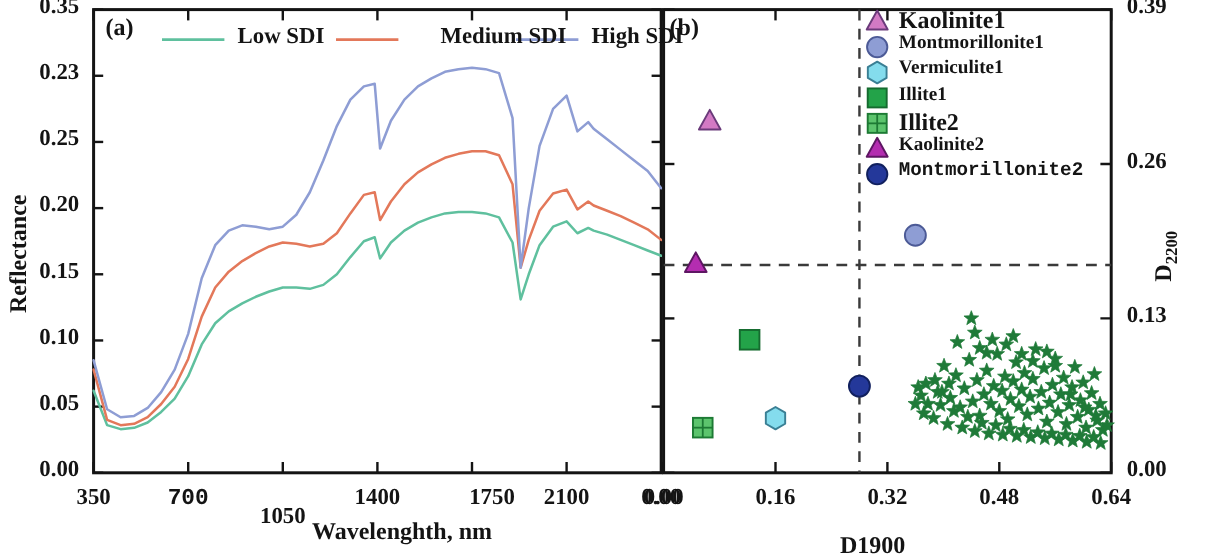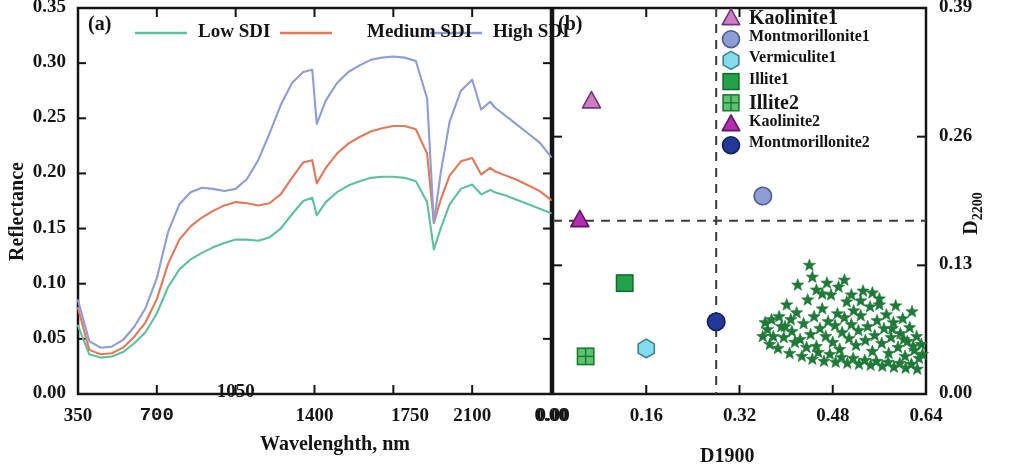--- a/index.html
+++ b/index.html
@@ -213,25 +213,25 @@
     <span>D</span><span style="font-size:14px;vertical-align:sub;">2200</span>
   </div>
 
   <div class="ovl" id="overlay">
       <div class="tick-label" style="left: 66px; top: 381px; transform: translateX(-100%);">0.00</div>
       <div class="tick-label" style="left: 66px; top: 325.857px; transform: translateX(-100%);">0.05</div>
       <div class="tick-label" style="left: 66px; top: 270.714px; transform: translateX(-100%);">0.10</div>
       <div class="tick-label" style="left: 66px; top: 215.571px; transform: translateX(-100%);">0.15</div>
       <div class="tick-label" style="left: 66px; top: 160.429px; transform: translateX(-100%);">0.20</div>
       <div class="tick-label" style="left: 66px; top: 105.286px; transform: translateX(-100%);">0.25</div>
-      <div class="tick-label" style="left: 66px; top: 50.1429px; transform: translateX(-100%);">0.30</div>
+      <div class="tick-label" style="left: 66px; top: 50.1429px; transform: translateX(-100%);">0.23</div>
       <div class="tick-label" style="left: 66px; top: -5px; transform: translateX(-100%);">0.35</div>
       <div class="tick-label" style="left: 78px; top: 404px; transform: translateX(-50%);">350</div>
       <div class="tick-label" style="left: 156.833px; top: 404px; transform: translateX(-50%); font-family: Liberation Mono, monospace;">700</div>
-      <div class="tick-label" style="left: 235.667px; top: 380px; transform: translateX(-50%); font-family: Liberation Serif, serif;">1050</div>
+      <div class="tick-label" style="left: 235.667px; top: 420px; transform: translateX(-50%); font-family: Liberation Serif, serif;">1050</div>
       <div class="tick-label" style="left: 314.5px; top: 404px; transform: translateX(-50%);">1400</div>
       <div class="tick-label" style="left: 410px; top: 404px; transform: translateX(-50%);">1750</div>
       <div class="tick-label" style="left: 472.167px; top: 404px; transform: translateX(-50%);">2100</div>
       <div class="tick-label" style="left: 551px; top: 404px; transform: translateX(-50%);">0.00</div>
       <div class="tick-label" style="left: 198px; top: 20px;">Low SDI</div>
       <div class="tick-label" style="left: 343px; top: 20px; margin-left: 24px;">Medium SDI</div>
       <div class="tick-label" style="left: 493px; top: 20px; text-align: center;">High SDI</div>
       <div class="tick-label" style="left: 939px; top: 381px;">0.00</div>
       <div class="tick-label" style="left: 939px; top: 252.333px;">0.13</div>
       <div class="tick-label" style="left: 939px; top: 123.667px;">0.26</div>
@@ -240,15 +240,15 @@
       <div class="tick-label" style="left: 646.25px; top: 404px; transform: translateX(-50%);">0.16</div>
       <div class="tick-label" style="left: 739.5px; top: 404px; transform: translateX(-50%);">0.32</div>
       <div class="tick-label" style="left: 832.75px; top: 404px; transform: translateX(-50%);">0.48</div>
       <div class="tick-label" style="left: 926px; top: 404px; transform: translateX(-50%);">0.64</div>
       <div class="tick-label bold" style="left: 749px; top: 6px; font-size: 20px;">Kaolinite1</div>
       <div class="tick-label bold" style="left: 749px; top: 27.2px; font-size: 16px;">Montmorillonite1</div>
       <div class="tick-label bold" style="left: 749px; top: 48.4px; font-size: 16px;">Vermiculite1</div>
       <div class="tick-label bold" style="left: 749px; top: 69.6px; font-size: 16px;">Illite1</div>
       <div class="tick-label bold" style="left: 749px; top: 90.8px; font-size: 20px;">Illite2</div>
       <div class="tick-label bold" style="left: 749px; top: 112px; font-size: 16px;">Kaolinite2</div>
-      <div class="tick-label bold" style="left: 749px; top: 133.2px; font-size: 16px;">Montmorillonite2</div>
+      <div class="tick-label bold" style="left: 749px; top: 133.2px; font-size: 16px; font-family: Liberation Mono, monospace;">Montmorillonite2</div>
     </div>
 </div>
 
 </body></html>

